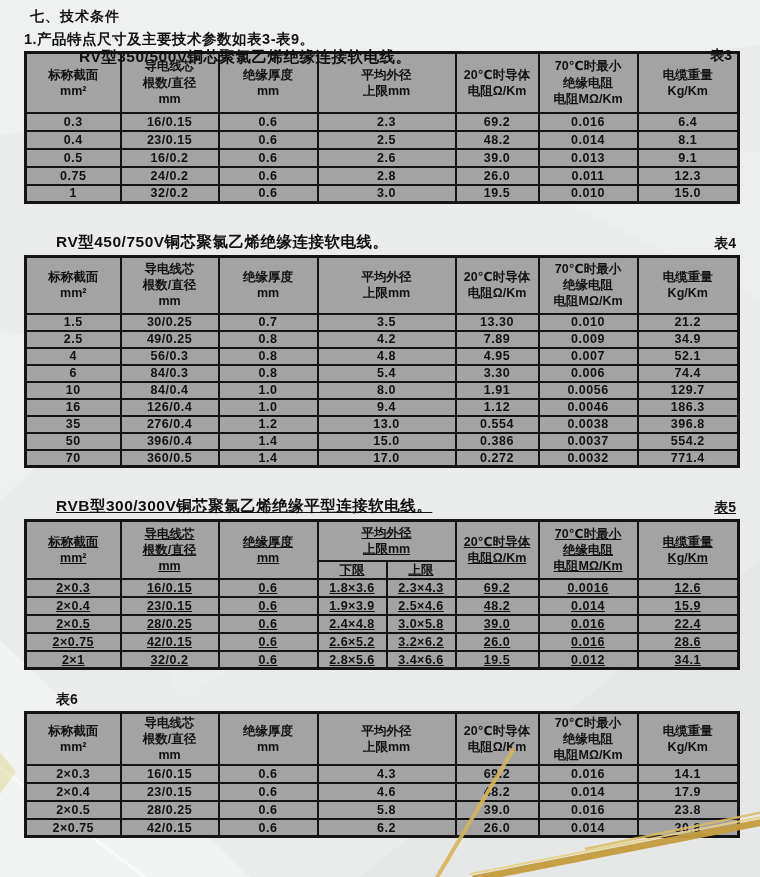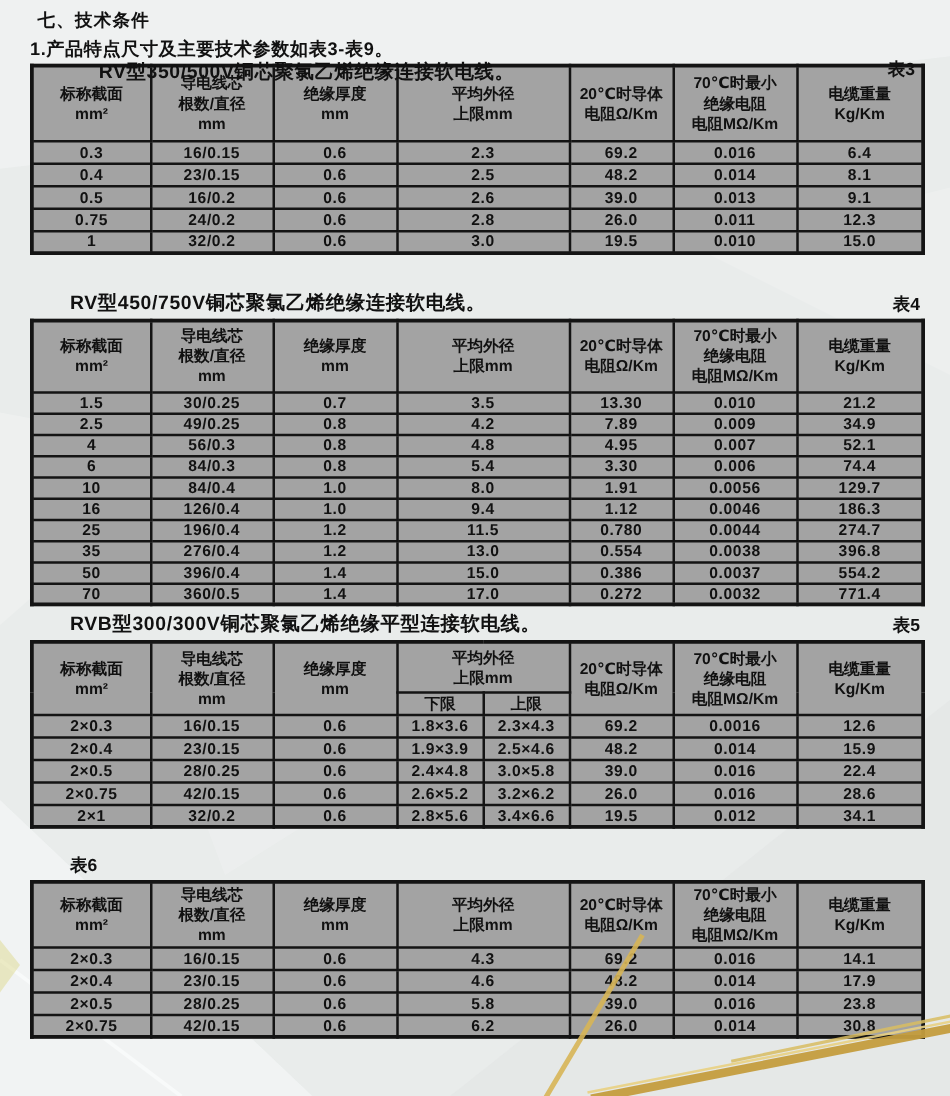--- a/index.html
+++ b/index.html
@@ -15,21 +15,21 @@
   .page { position:relative; z-index:1; width:760px; height:877px;
           padding:6px 22px 0 24px; }
 
   h1.heading { font-size:14px; font-weight:bold; letter-spacing:1px;
                margin:2px 0 4px 6px; }
   p.intro { font-size:14.5px; font-weight:bold; margin:0 0 2px 0; letter-spacing:0.5px; }
 
   .tbl-block { position:relative; }
   .t3 { margin-top:0; }
   .t4 { margin-top:28px; }
-  .t5 { margin-top:4px; }
+  .t5 { margin-top:28px;text-decoration:underline; }
   .t6 { margin-top:21px; }
 
   .tbl-caption { display:flex; justify-content:space-between; align-items:flex-end;
                  padding:0 2px 2px 32px;text-align:right; }
   .tbl-title { font-size:15.5px; font-weight:bold; letter-spacing:0.5px; }
   .tbl-tag   { font-size:14px; font-weight:bold; }
   
   .t3 .tbl-caption { position:absolute; top:-4px; left:0; right:0; z-index:2;
                      pointer-events:none; padding:0 6px 0 55px; align-items:flex-start; }
 
@@ -234,29 +234,20 @@
             <tr>
               <td>16</td>
               <td>126/0.4</td>
               <td>1.0</td>
               <td>9.4</td>
               <td>1.12</td>
               <td>0.0046</td>
               <td>186.3</td>
             </tr>
             <tr>
-              <td>25</td>
-              <td>196/0.4</td>
-              <td>1.2</td>
-              <td>11.5</td>
-              <td>0.780</td>
-              <td>0.0044</td>
-              <td>274.7</td>
-            </tr>
-            <tr>
               <td>35</td>
               <td>276/0.4</td>
               <td>1.2</td>
               <td>13.0</td>
               <td>0.554</td>
               <td>0.0038</td>
               <td>396.8</td>
             </tr>
             <tr>
               <td>50</td>

